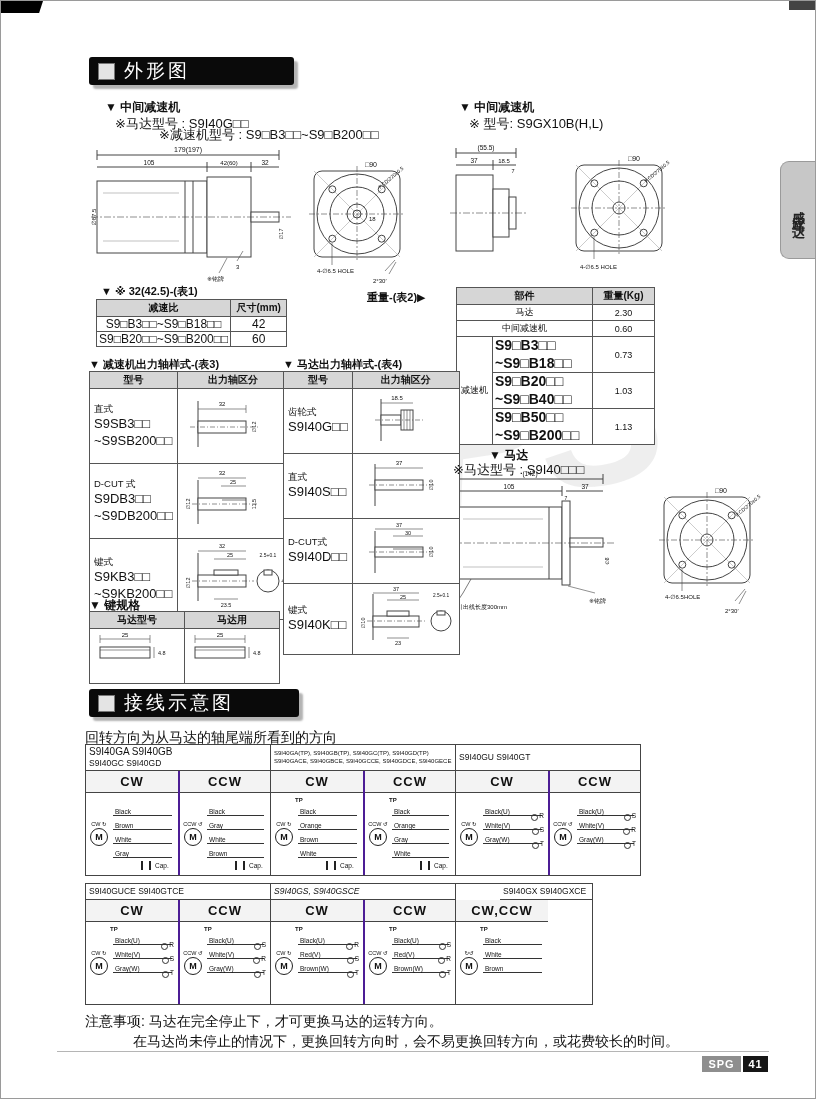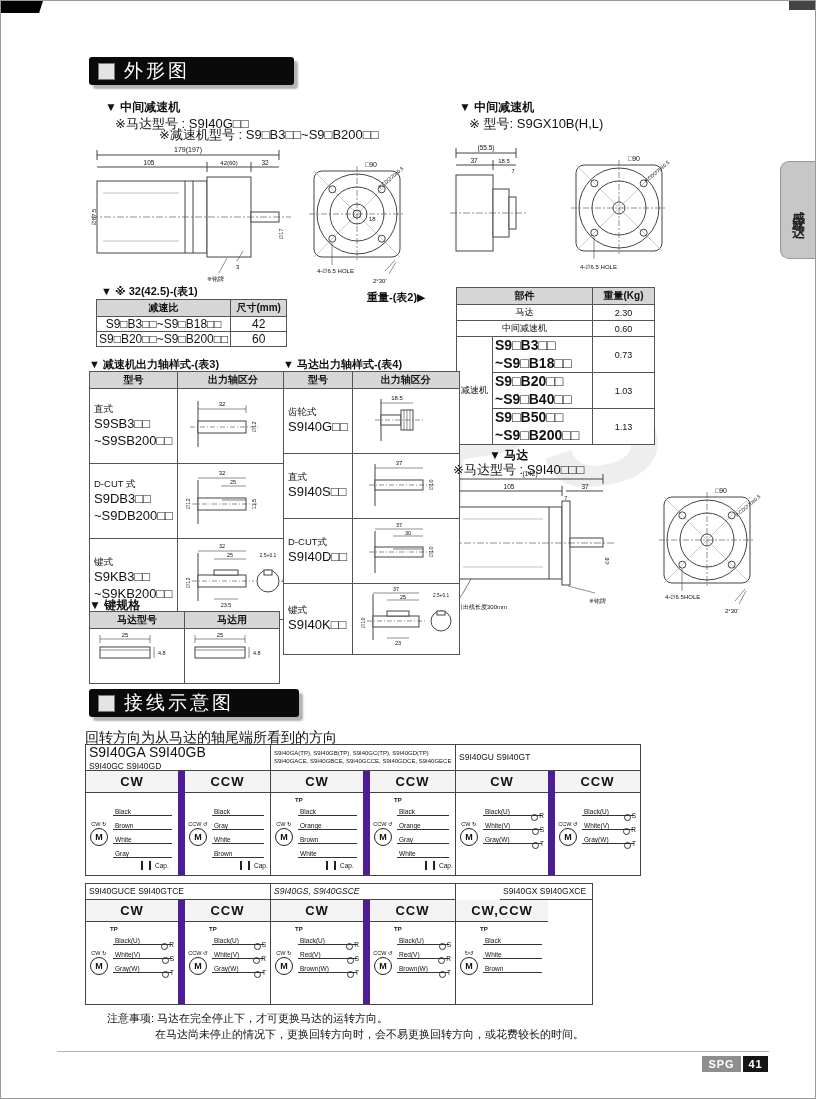--- a/index.html
+++ b/index.html
@@ -44,38 +44,38 @@
   
   .intro{position:absolute;font-size:14px;z-index:2;}
   .wgrid{position:absolute;z-index:2;}
   .wrow{display:flex;margin-bottom:7px;}
   .wgroup{display:inline-flex;flex-direction:column;border:1px solid #444;background:#fff;}
   .wgroup + .wgroup{margin-left:-1px;}
   .ghdr{border-bottom:1px solid #444;padding:1px 3px;box-sizing:border-box;display:flex;flex-direction:column;justify-content:center;overflow:hidden;}
   .ghline{line-height:1.3;white-space:nowrap;}
   .gcells{display:flex;}
   .wcell{width:92px;box-sizing:border-box;}
-  .wcell + .wcell{border-left:7px solid #4c1d95;}
+  .wcell + .wcell{border-left:2px solid #4c1d95;}
   .wtitle{height:21px;line-height:21px;border-bottom:1px solid #444;text-align:center;
           font-size:13px;font-weight:bold;letter-spacing:1px;background:#f3f3f3;}
   .wdiag{position:relative;height:82px;}
   .tp{position:absolute;left:24px;top:4px;font-size:6px;font-weight:bold;}
   .motor{position:absolute;left:2px;top:28px;width:22px;text-align:center;}
   .mrot{display:block;font-size:5.5px;line-height:6px;}
   .mcircle{width:16px;height:16px;border:1.5px solid #222;border-radius:50%;font-size:9px;font-weight:bold;
            line-height:16px;text-align:center;margin:1px auto 0;}
   .wires{position:absolute;left:27px;right:6px;top:9px;}
   .wire{position:relative;height:13px;border-bottom:1px solid #333;}
   .wlab{position:absolute;left:2px;bottom:0;font-size:6.5px;white-space:nowrap;}
   .wterm{position:absolute;right:-2px;bottom:-4px;font-size:6.5px;padding-left:8px;}
   .wterm::before{content:"";position:absolute;left:0;top:1.5px;width:5px;height:5px;border:1px solid #333;border-radius:50%;}
   .caprow{position:relative;height:13px;}
   .capsym{position:absolute;left:28px;top:3px;width:6px;height:9px;border-left:2px solid #222;border-right:2px solid #222;}
   .caplab{position:absolute;left:42px;top:4px;font-size:6.5px;}
-  .wnotes{position:absolute;font-size:11px;line-height:1.45;z-index:2;margin-left:22px;}
+  .wnotes{position:absolute;font-size:14px;line-height:1.45;z-index:2;}
   .wnotes .n2{padding-left:48px;}
   
   .footer-rule{position:absolute;left:56px;top:1050px;width:712px;height:1px;background:#b5b5b5;}
   .fbox{position:absolute;top:1055px;height:16px;line-height:16px;text-align:center;color:#fff;
         font-size:11px;font-weight:bold;letter-spacing:1px;}
   .fbrand{left:701px;width:39px;background:#8e8e8e;}
   .fnum{left:742px;width:25px;background:#161616;}
 </style>
 </head>
 <body>
@@ -577,21 +577,21 @@
     <span class="sq"></span>
     <span>接线示意图</span>
   </div>
 
   <div class="intro" style="left:84px;top:728px;">回转方向为从马达的轴尾端所看到的方向</div>
 
   <div class="wgrid" style="left:84px;top:743px;">
       <div class="wrow">
         <div class="wgroup">
           <div class="ghdr" style="width: 184px; height: 26px;">
-            <div class="ghline" style="font-size: 14px;">S9I40GA  S9I40GB</div>
+            <div class="ghline" style="font-size: 10px;">S9I40GA  S9I40GB</div>
             <div class="ghline" style="font-size: 8.5px;">S9I40GC  S9I40GD</div>
           </div>
           <div class="gcells">
             <div class="wcell">
               <div class="wtitle">CW</div>
               <div class="wdiag">
                 <div class="motor">
                   <span class="mrot">CW ↻</span>
                   <div class="mcircle">M</div>
                 </div>

